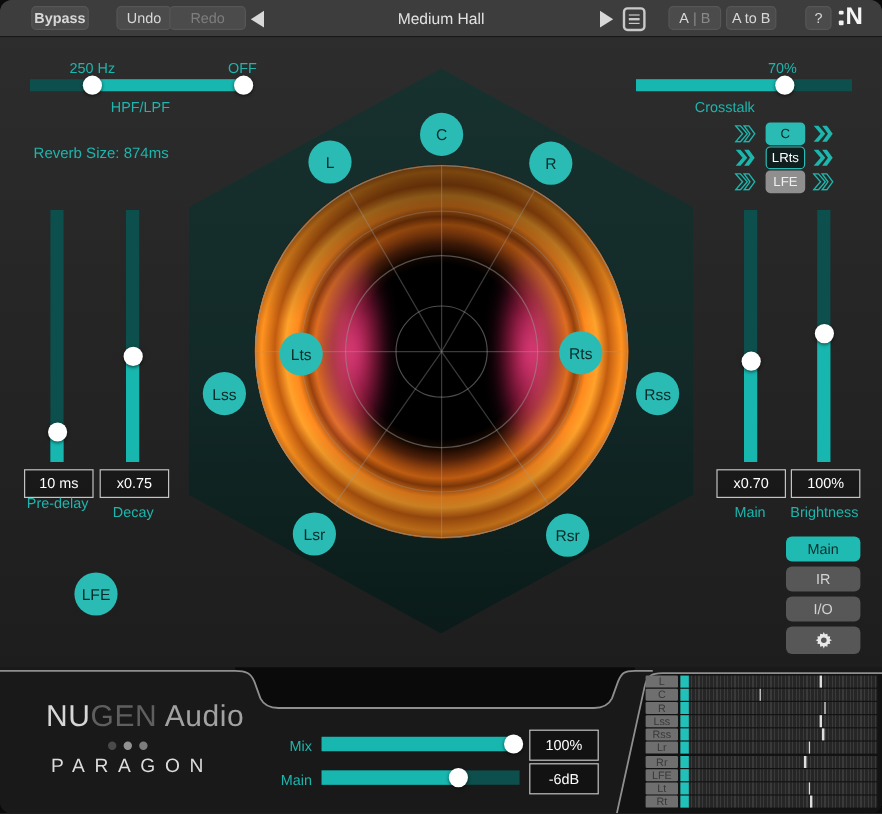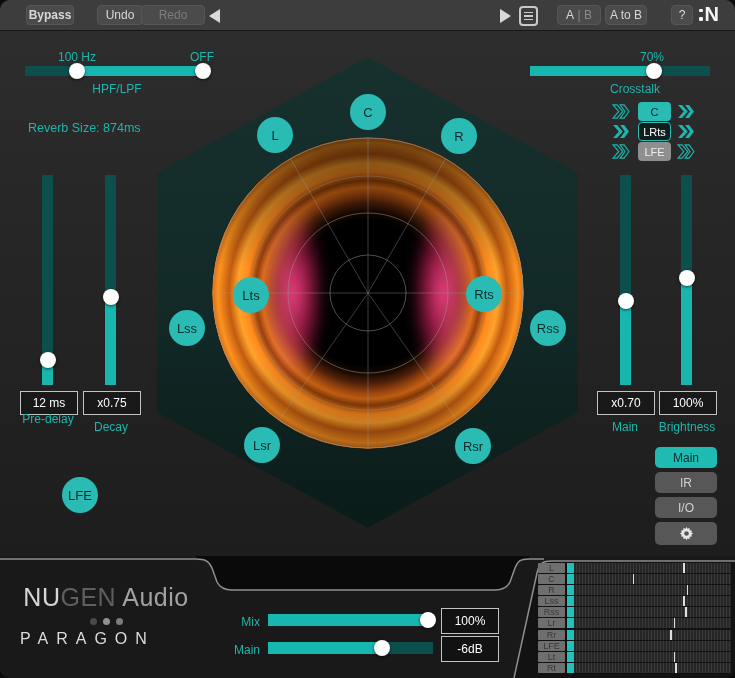--- a/index.html
+++ b/index.html
@@ -71,25 +71,25 @@
   .rbtn.gray{background:#8f8f8f;color:#efefef;}
   .rchev{position:absolute;top:2px;width:18px;height:15px;}
   .rchev.l{left:0;} .rchev.r{left:65px;}
   
   .viewbtn{position:absolute;left:655px;width:62px;height:21px;border-radius:5px;background:#575757;
         color:#d2d2d2;font-size:12px;display:flex;align-items:center;justify-content:center;}
   .viewbtn.active{background:#1fbab1;color:#0e2f2d;}
   
   #footer{position:absolute;left:0;top:556px;width:735px;height:122px;background:#191919;}
   #footer svg.deco{position:absolute;left:0;top:0;}
-  #brand{position:absolute;left:0;top:27px;width:212px;text-align:center;font-size:25px;letter-spacing:.5px;}
+  #brand{position:absolute;left:0;top:27px;width:212px;text-align:center;font-size:25px;letter-spacing:.5px;padding-left:15px;}
   #brand .nu{color:#d6d6d6;} #brand .gen{color:#5f5f5f;} #brand .audio{color:#a2a2a2;}
   #brand-dots{position:absolute;left:0;top:62px;width:212px;display:flex;justify-content:center;gap:6px;}
   #brand-dots i{width:7px;height:7px;border-radius:50%;}
-  #product{position:absolute;left:12px;top:74px;width:212px;text-align:left;color:#dcdcdc;
+  #product{position:absolute;left:0;top:74px;width:212px;text-align:center;color:#dcdcdc;
         font-size:16px;letter-spacing:8px;text-indent:8px;}
   .mixlabel{position:absolute;width:34px;text-align:right;color:#1db5ac;font-size:12px;}
   
   #meters{position:absolute;left:538px;top:7px;width:193px;}
   .mrow{display:flex;height:10px;margin-bottom:1.1px;align-items:stretch;}
   .mlabel{width:27px;background:#6f6f6f;color:#383838;font-size:9px;line-height:10px;
         text-align:center;border-radius:1px;}
   .mbar{position:relative;flex:1;margin-left:2px;background:
         repeating-linear-gradient(90deg,#3a3a3a 0 1px,#262626 1px 3px);}
   .mteal{position:absolute;left:0;top:0;width:7px;height:100%;background:#21c0b8;}
@@ -133,20 +133,21 @@
       <div class="chan" style="left: 244px; top: 427px;">Lsr</div>
       <div class="chan" style="left: 455px; top: 428px;">Rsr</div>
       <div class="chan" style="left: 62px; top: 477px;">LFE</div>
     </div>
 
   <div id="topbar">
     <div class="tbtn" style="left:26px;width:48px;font-weight:bold;">Bypass</div>
     <div class="tbtn" style="left:97px;width:46px;">Undo</div>
     <div class="tbtn dim" style="left:141px;width:64px;">Redo</div>
     <div class="tri-left"></div>
+    <div id="preset-title">Medium Hall</div>
     <div class="tri-right"></div>
     <div id="list-icon">
         <i></i>
         <i></i>
         <i></i>
       </div>
     <div class="tbtn" style="left:557px;width:44px;">
       <span>A</span>
         <span style="color:#8a8a8a;white-space:pre;"> | </span>
         <span style="color:#8a8a8a;">B</span>
@@ -155,35 +156,35 @@
     <div class="tbtn" style="left:671px;width:22px;">?</div>
     <div id="logo">
       <span class="dots">
           <i></i>
           <i></i>
         </span>
       <span class="n">N</span>
     </div>
   </div>
 
-  <div class="slabel" style="left:47px;top:50px;width:60px;">100 Hz</div>
+  <div class="slabel" style="left:47px;top:50px;width:60px;">250 Hz</div>
   <div class="slabel" style="left:172px;top:50px;width:60px;">OFF</div>
   <div class="htrack" id="hpf-track" style="left:25px;top:66px;width:185px;">
     <div class="hfill" id="hpf-fill" style="left: 51.8px; width: 125.8px;"></div>
   </div>
   <div class="knob" id="hpf-knob1" style="top: 63px; left: 68.8px;"></div>
   <div class="knob" id="hpf-knob2" style="top: 63px; left: 194.6px;"></div>
   <div class="slabel" style="left:77px;top:82px;width:80px;">HPF/LPF</div>
 
   <div class="slabel" style="left:622px;top:50px;width:60px;">70%</div>
   <div class="htrack" id="xt-track" style="left:530px;top:66px;width:180px;">
     <div class="hfill" id="xt-fill" style="left: 0px; width: 124.2px;"></div>
   </div>
   <div class="knob" id="xt-knob" style="top: 63px; left: 646.2px;"></div>
-  <div class="slabel" style="left:580px;top:82px;width:80px;text-align:right;">Crosstalk</div>
+  <div class="slabel" style="left:564px;top:82px;width:80px;">Crosstalk</div>
 
   <div class="tealtxt" style="position:absolute;left:28px;top:121px;font-size:12.5px;">Reverb Size: 874ms</div>
 
   <div id="routing">
       <div class="rrow" style="top: 102px;">
         <span class="rchev l"><svg width="18" height="15" viewBox="-1 -1 20 17">
             <path d="M0 0 L4.5 0 L11 7.5 L4.5 15 L0 15 L6.5 7.5 Z" fill="none" stroke="#1db5ac" stroke-width="1.3"></path>
             <path d="M8 0 L12.5 0 L18 7.5 L12.5 15 L8 15 L13.5 7.5 Z" fill="none" stroke="#1db5ac" stroke-width="1.3"></path>
           </svg></span>
         <div class="rbtn active">C</div>
@@ -217,21 +218,21 @@
     </div>
 
   <div class="vtrack" id="pd-track" style="left:42px;top:175px;height:210px;">
     <div class="vfill" id="pd-fill" style="top: 184.8px; height: 25.2px;"></div>
   </div>
   <div class="knob" id="pd-knob" style="left: 39.5px; top: 351.8px;"></div>
   <div class="vtrack" id="dc-track" style="left:105px;top:175px;height:210px;">
     <div class="vfill" id="dc-fill" style="top: 121.8px; height: 88.2px;"></div>
   </div>
   <div class="knob" id="dc-knob" style="left: 102.5px; top: 288.8px;"></div>
-  <div class="valbox" style="left:20px;top:391px;">12 ms</div>
+  <div class="valbox" style="left:20px;top:391px;">10 ms</div>
   <div class="valbox" style="left:83px;top:391px;">x0.75</div>
   <div class="slabel" style="left:8px;top:412px;width:80px;">Pre-delay</div>
   <div class="slabel" style="left:71px;top:420px;width:80px;">Decay</div>
 
   <div class="vtrack" id="sz-track" style="left:620px;top:175px;height:210px;">
     <div class="vfill" id="sz-fill" style="top: 126px; height: 84px;"></div>
   </div>
   <div class="knob" id="sz-knob" style="left: 617.5px; top: 293px;"></div>
   <div class="vtrack" id="br-track" style="left:681px;top:175px;height:210px;">
     <div class="vfill" id="br-fill" style="top: 102.9px; height: 107.1px;"></div>

